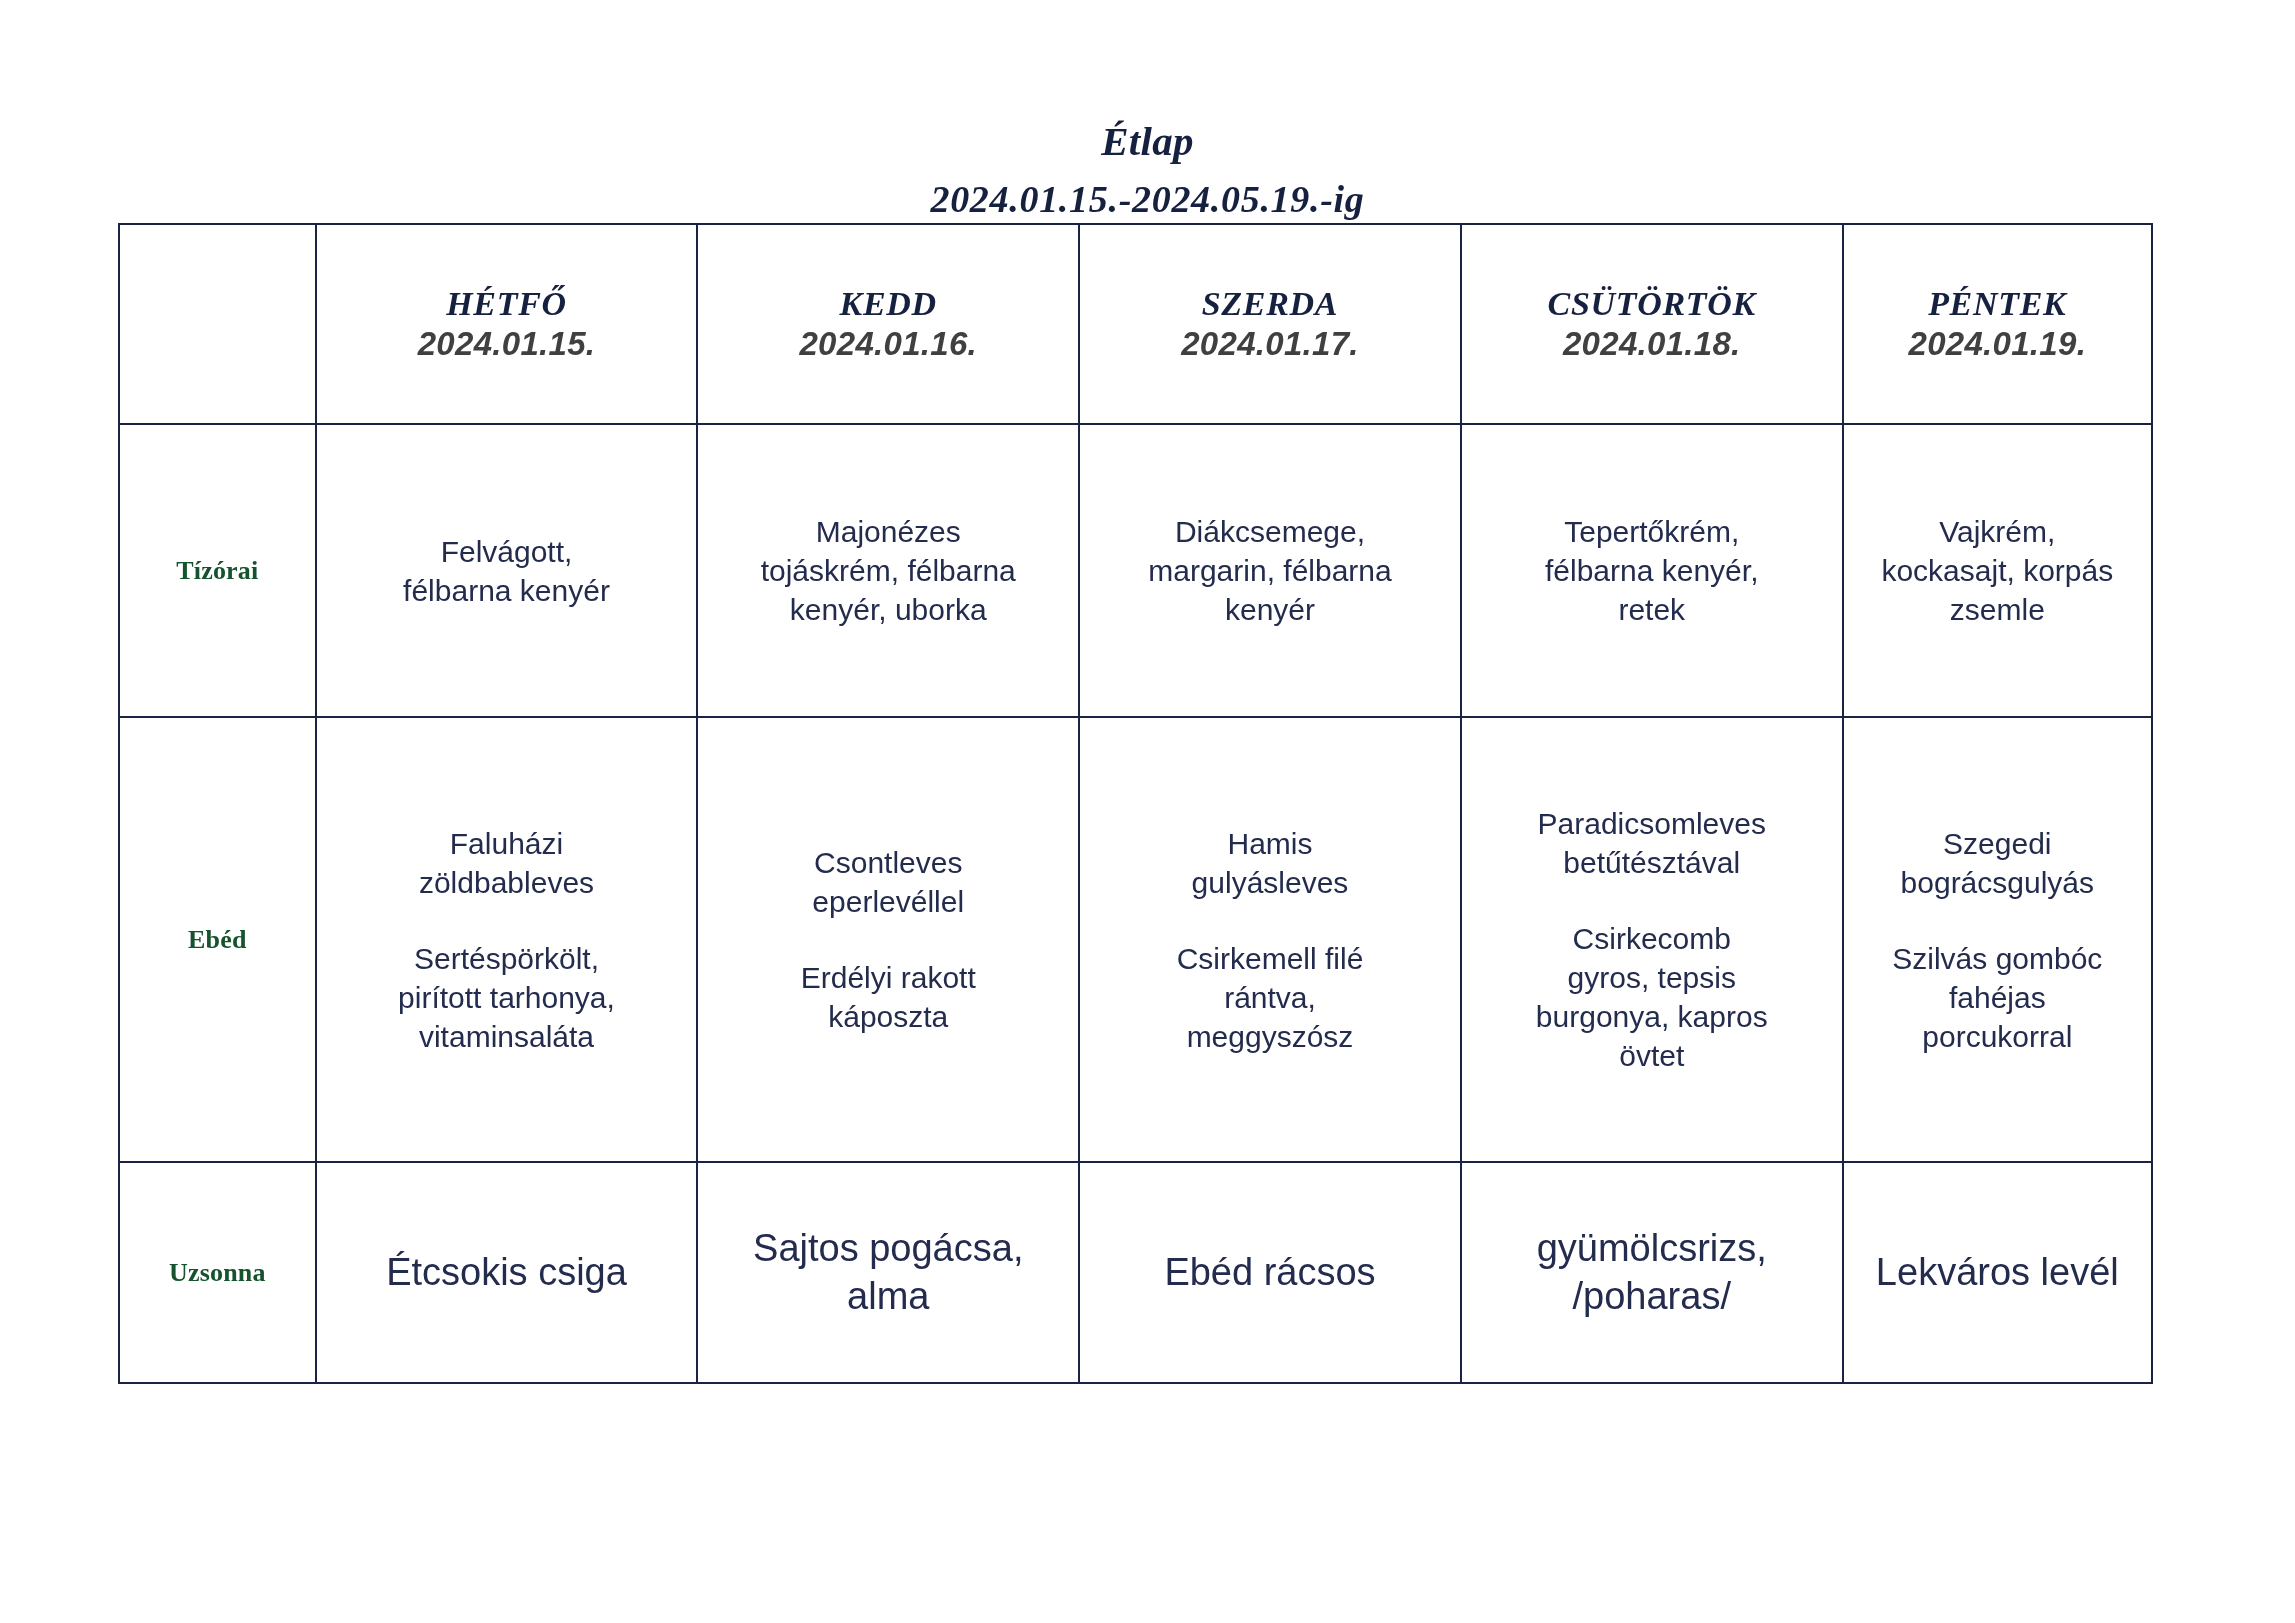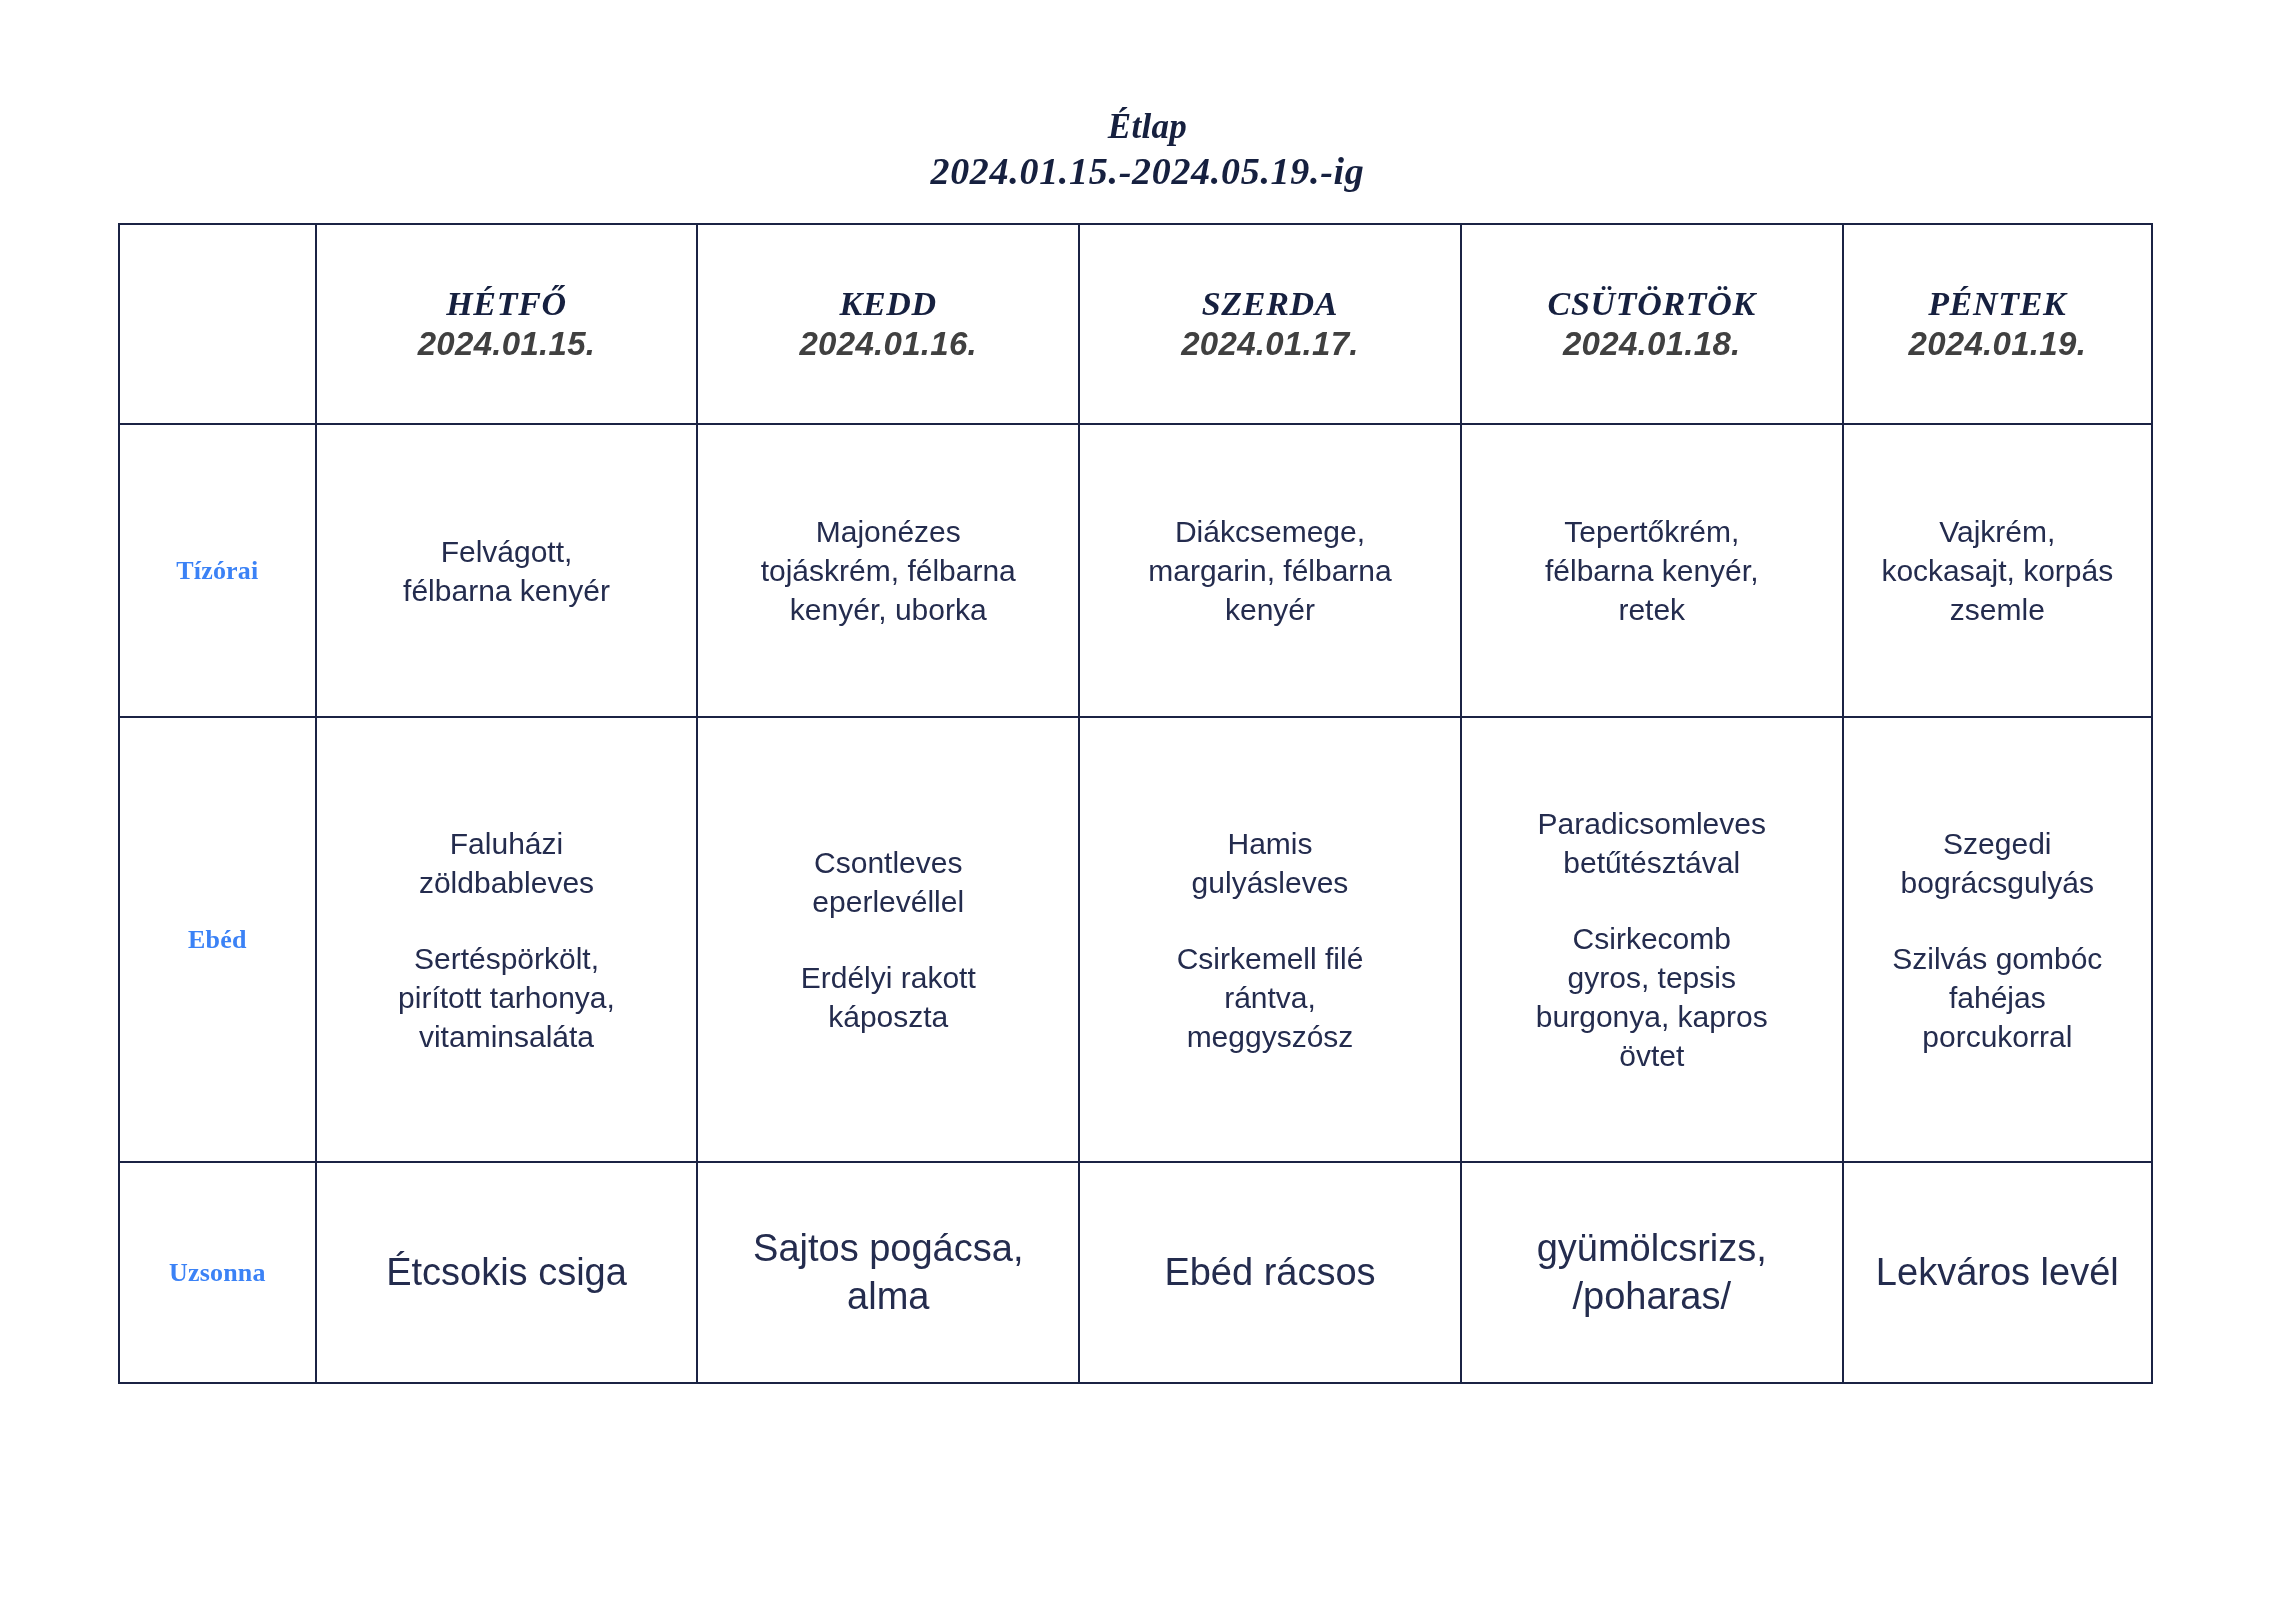--- a/index.html
+++ b/index.html
@@ -29,25 +29,25 @@
     position: absolute;
     left: 0;
     top: 105px;
     width: 2295px;
     text-align: center;
   }
   .doc-title {
     font-family: "Liberation Serif", serif;
     font-style: italic;
     font-weight: bold;
-    font-size: 35px;
+    font-size: 41px;
     line-height: 1.05;
     letter-spacing: 0.3px;
     color: #16203f;
-    margin: 4px;
+    margin: 15px;
   }
   .doc-subtitle {
     font-family: "Liberation Serif", serif;
     font-style: italic;
     font-weight: bold;
     font-size: 38px;
     line-height: 1.15;
     letter-spacing: 0.7px;
     color: #16203f;
     margin: 3.9px 0 0 0;
@@ -97,21 +97,21 @@
     color: #404040;
     white-space: nowrap;
   }
 
   
   .meal-label {
     font-family: "Liberation Serif", serif;
     font-weight: bold;
     font-size: 26px;
     letter-spacing: 0.2px;
-    color: #3b82f6;
+    color: #14532d;
     white-space: nowrap;
   }
 
   
   .cell-text {
     font-family: "Liberation Sans", sans-serif;
     font-size: 30px;
     line-height: 1.3;
     color: #242c4e;
     padding: 5.2px 9.2px;

